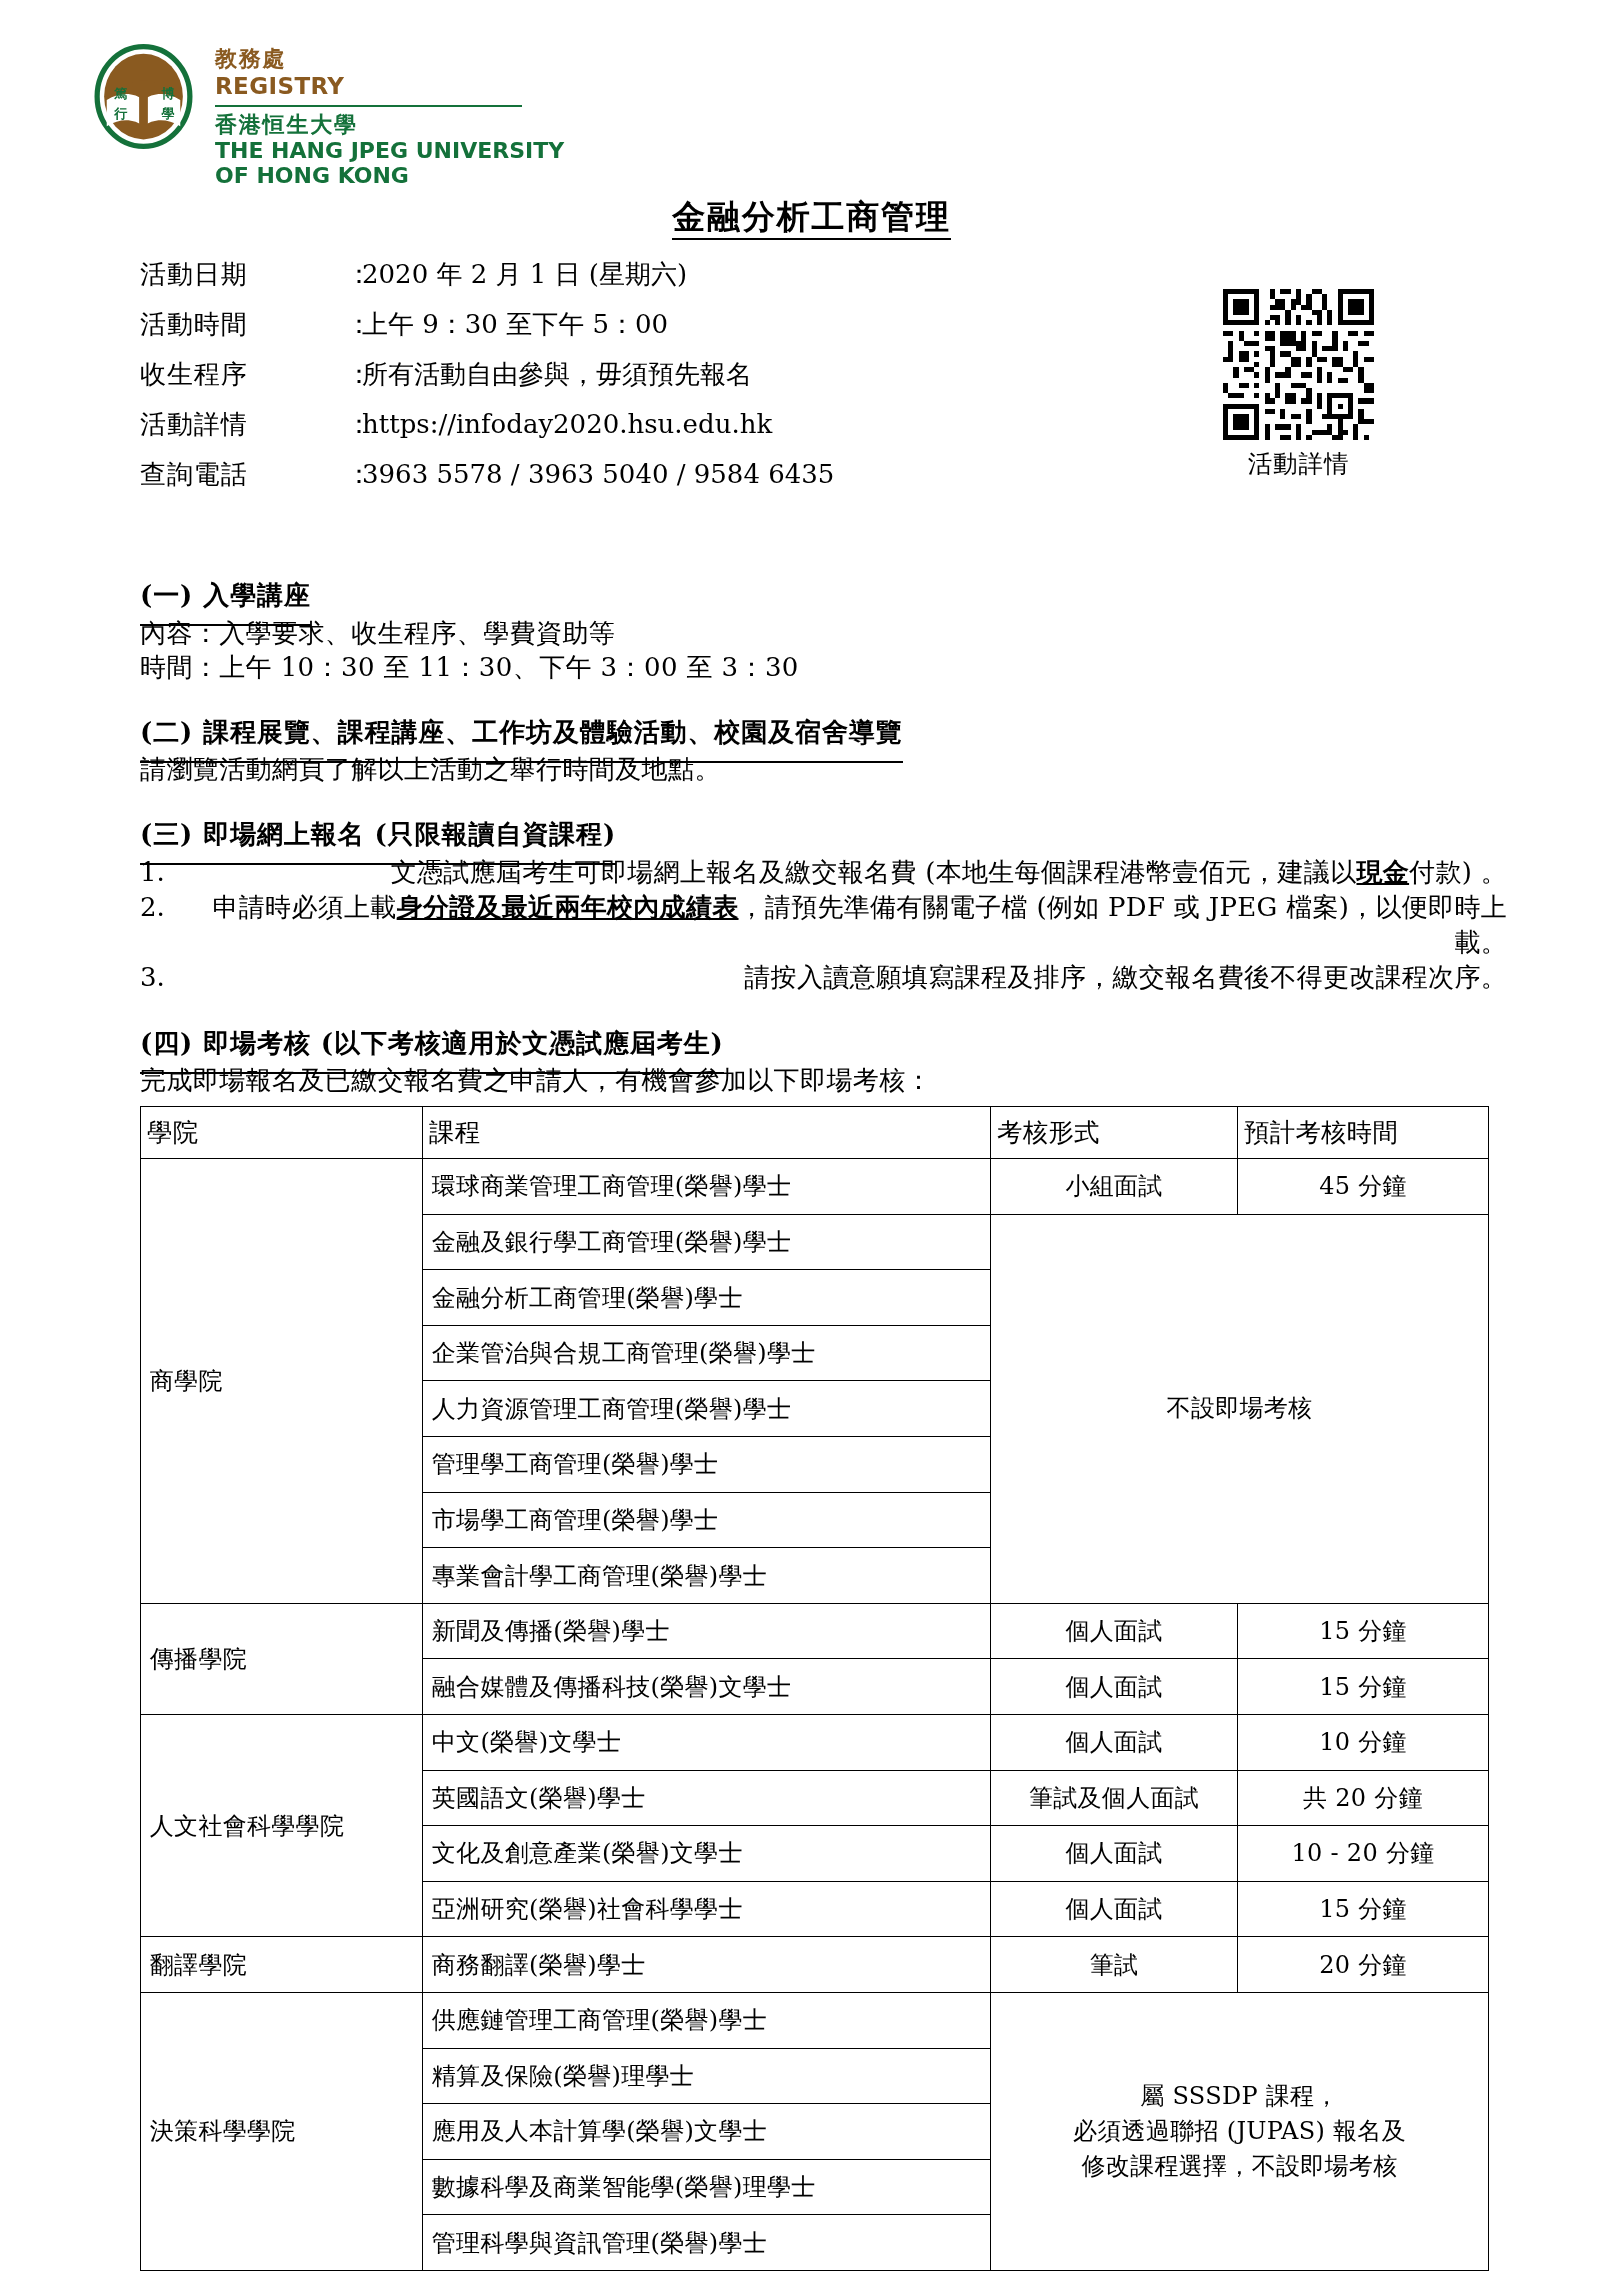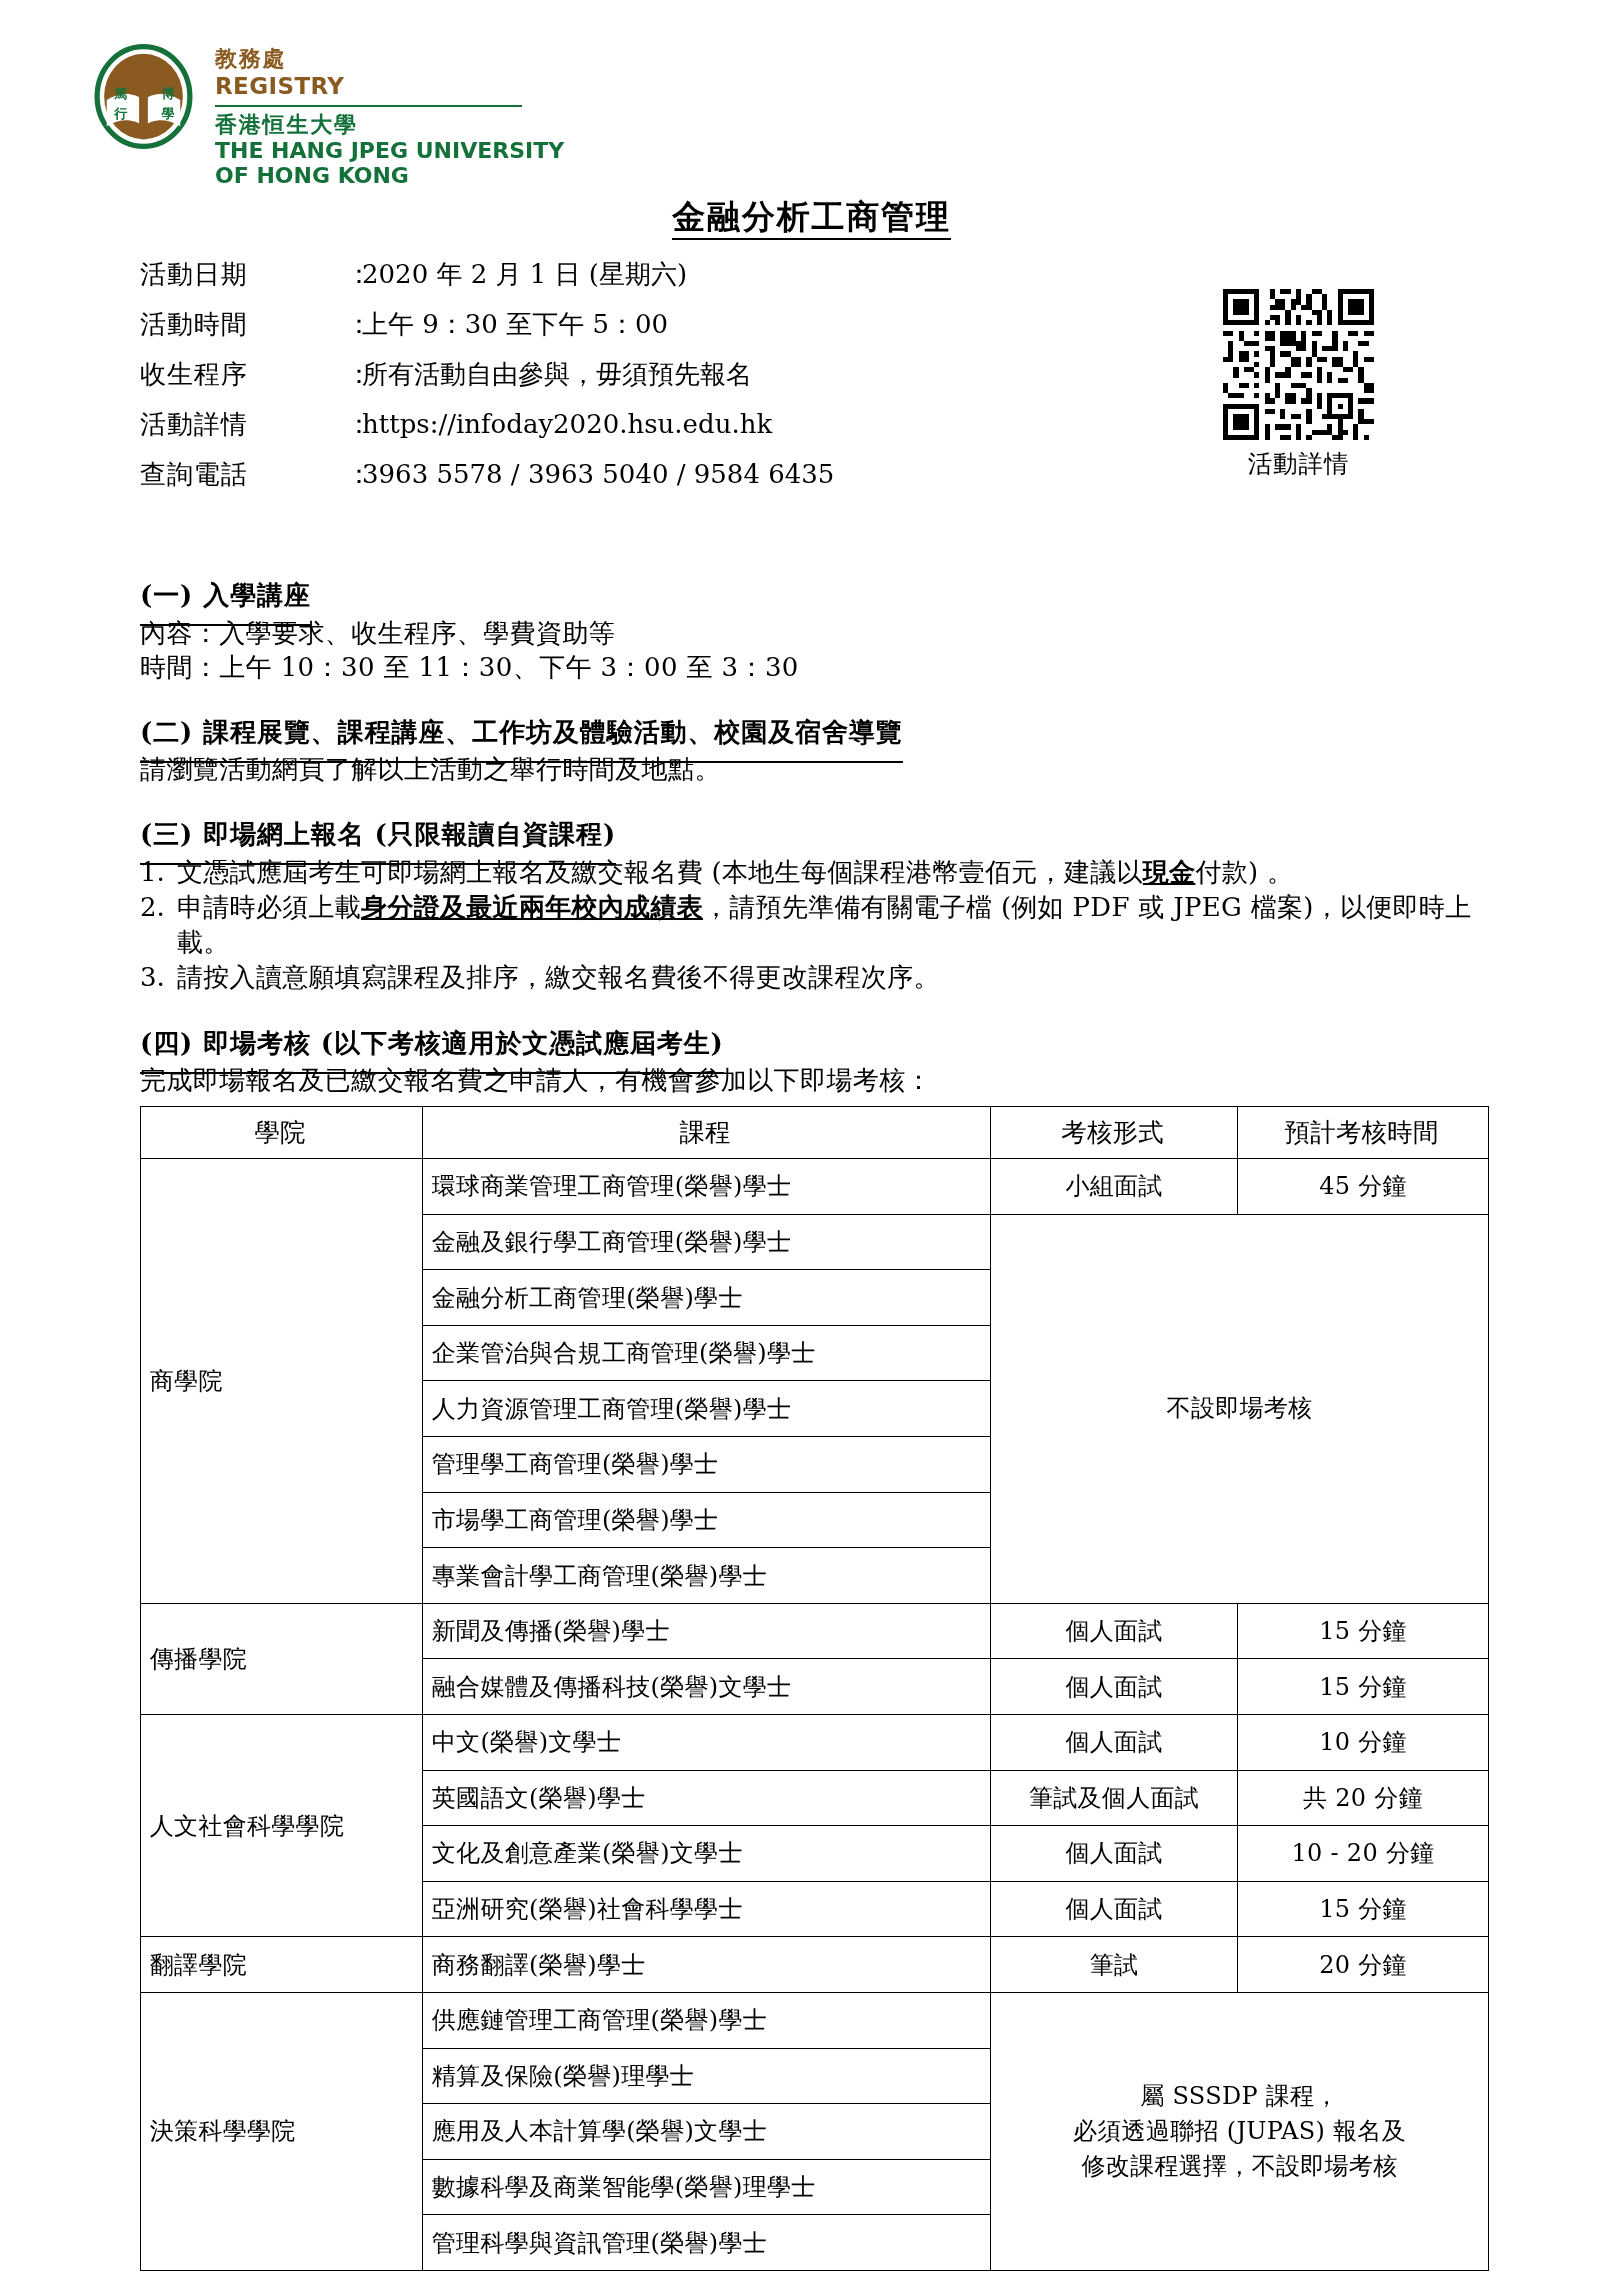--- a/index.html
+++ b/index.html
@@ -182,39 +182,39 @@
   }
   ol.numlist > li {
     display: flex;
     align-items: flex-start;
     margin-bottom: 0.9px;
   }
   ol.numlist > li .num {
     width: 37px;
     flex: none;
   }
-  ol.numlist > li .txt { flex: 1; letter-spacing: 0.3px; }
+  ol.numlist > li .txt { flex: 1; letter-spacing: 0.3px; text-align: right; }
   .u-bold { font-weight: bold; text-decoration: underline; }
 
   
   table.exam {
     border-collapse: collapse;
     width: 1349px;
     table-layout: fixed;
     font-size: 24px;
   }
   table.exam td, table.exam th {
     border: 1.8px solid #000;
     padding: 5.3px 8.8px;
     vertical-align: middle;
     font-weight: normal;
     letter-spacing: 0.3px;
   }
   table.exam th {
-    text-align: center;
+    text-align: left;
     font-weight: normal;
     font-size: 25.4px;
     height: 40px;
     padding-left: 6px;
   }
   td.c-faculty { text-align: left; padding-left: 12.3px; }
   td.c-prog { text-align: left; padding-left: 14px; height: 44px; }
   td.c-mode, td.c-dur { text-align: center; }
   td.c-merge { text-align: center; line-height: 1.45; }
   .col1 { width: 282px; }

